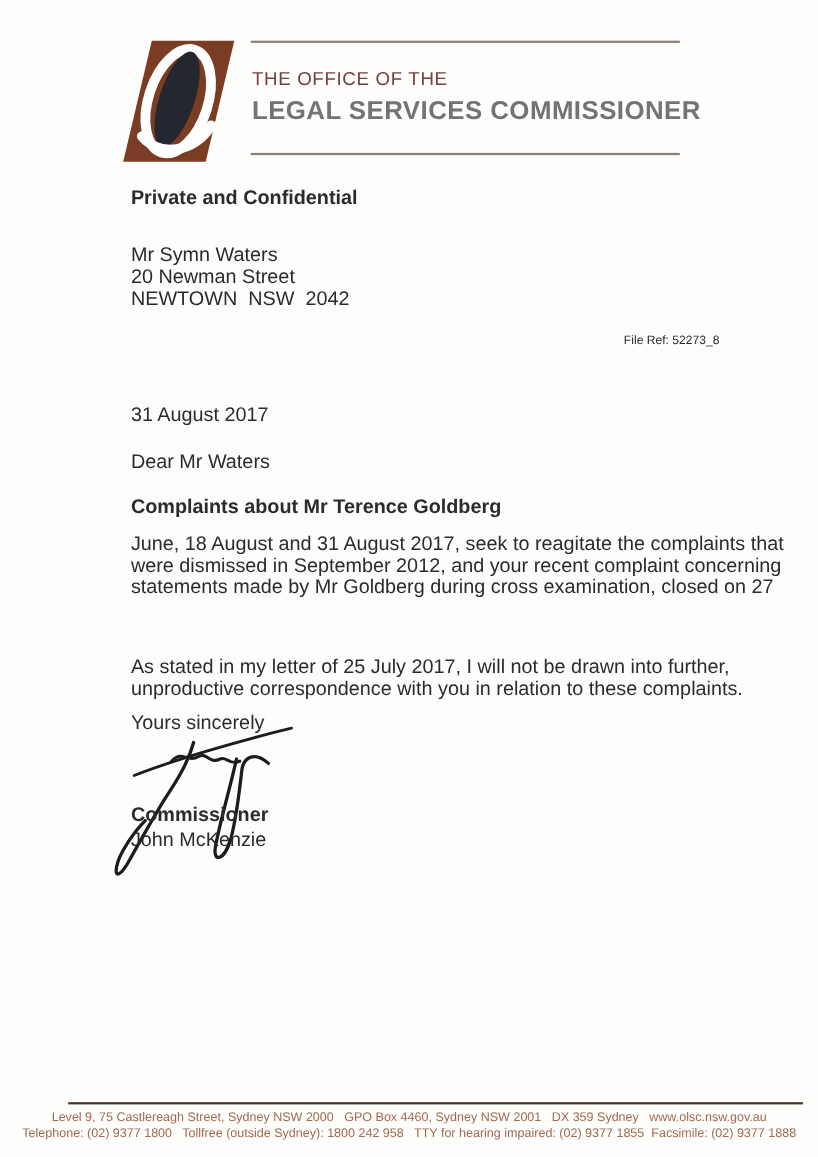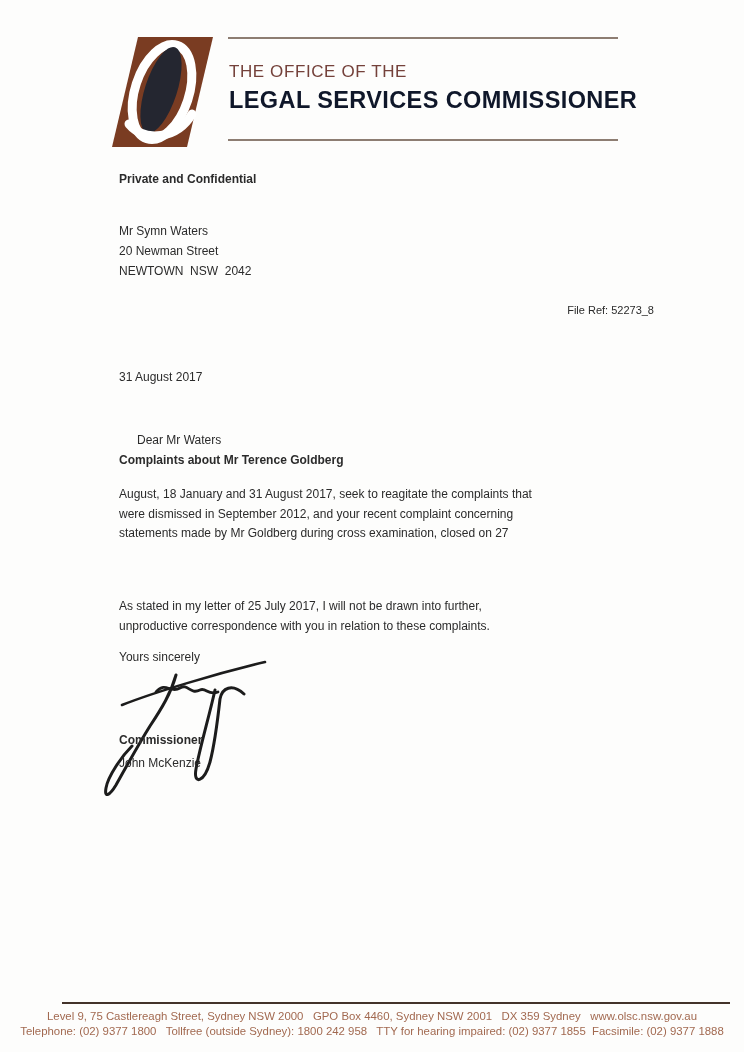--- a/index.html
+++ b/index.html
@@ -15,32 +15,32 @@
   
   .lh-rule{position:absolute;left:228px;width:390px;height:2px;background:#8d7d72;}
   .lh-rule.top{top:37px;}
   .lh-rule.bottom{top:139px;}
   .lh-text{position:absolute;left:229px;top:62px;}
   .lh-office{
     font-size:17px;letter-spacing:.6px;color:#74413a;
     margin:0 0 5px 0;font-weight:400;
   }
   .lh-org{
-    font-size:23.5px;font-weight:700;letter-spacing:.4px;color:#0f172a;margin:0;
+    font-size:23.5px;font-weight:700;letter-spacing:.4px;color:#737373;margin:0;
   }
   .logo{position:absolute;left:111px;top:34px;}
   
-  .tblock{position:absolute;left:119px;font-size:12px;line-height:20px;}
+  .tblock{position:absolute;left:119px;font-size:18px;line-height:20px;}
   .bold{font-weight:700;}
   .privacy{top:169px;}
   .address{top:221px;}
   .addr-line{white-space:pre;}
   .fileref{position:absolute;right:126px;top:304px;font-size:11px;}
   .date{top:367px;}
-  .salutation{top:430px;margin-left:18px;}
+  .salutation{top:409px;}
   .subject{top:450px;}
   .para1{top:485px;line-height:19.6px;}
   .para2{top:597px;line-height:19.6px;}
   .closing{top:647px;}
   .signame{top:753px;}
   .sigtitle{top:730px;}
   .signature{position:absolute;left:100px;top:645px;pointer-events:none;}
   
   .footer-rule{position:absolute;left:62px;top:1002px;width:668px;height:2px;background:#43332a;}
   .footer{
@@ -79,21 +79,21 @@
 
   <div class="fileref">File Ref: 52273_8</div>
 
   <div class="tblock date">31 August 2017</div>
 
   <div class="tblock salutation">Dear Mr Waters</div>
 
   <div class="tblock subject bold">Complaints about Mr Terence Goldberg</div>
 
   <div class="tblock para1">
-    <div>August, 18 January and 31 August 2017, seek to reagitate the complaints that</div>
+    <div>June, 18 August and 31 August 2017, seek to reagitate the complaints that</div>
     <div>were dismissed in September 2012, and your recent complaint concerning</div>
     <div>statements made by Mr Goldberg during cross examination, closed on 27</div>
   </div>
 
   <div class="tblock para2">
     <div>As stated in my letter of 25 July 2017, I will not be drawn into further,</div>
     <div>unproductive correspondence with you in relation to these complaints.</div>
   </div>
 
   <div class="tblock closing">Yours sincerely</div>

